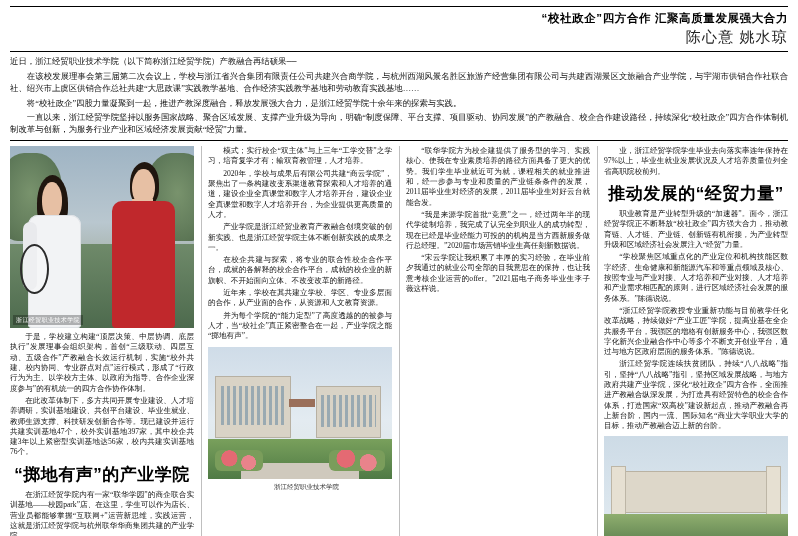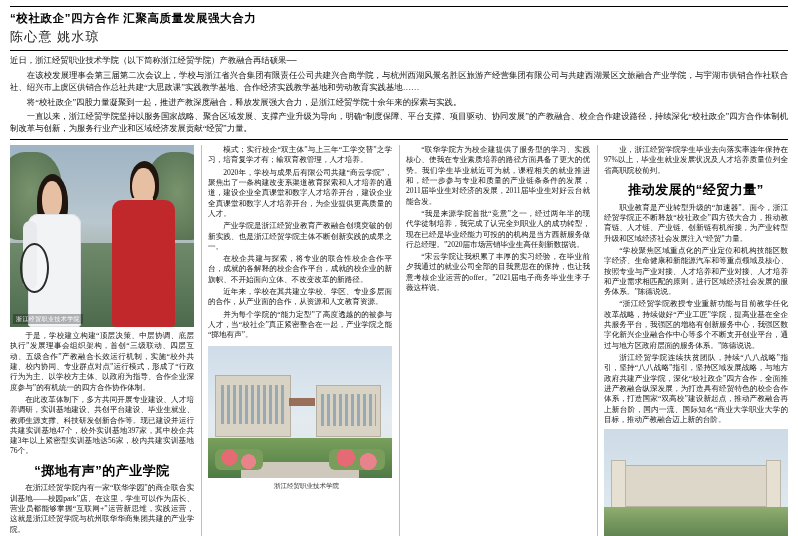--- a/index.html
+++ b/index.html
@@ -22,41 +22,41 @@
     padding: 6px 10px 6px 10px;
     background: #fff;
   }
   .rule-top {
     border-top: 1px solid #000;
     margin: 0 0 4px 0;
     height: 0;
   }
   
   .shoulder {
-    text-align: left;
+    text-align: right;
     font-family: "Liberation Sans", "DejaVu Sans", sans-serif;
     font-weight: bold;
     font-size: 11.5px;
     letter-spacing: 0.6px;
     color: #000;
     margin: 2px 0 2px 0;
   }
   .headline {
     text-align: center;
     font-family: "Liberation Sans", "DejaVu Sans", sans-serif;
     font-weight: bold;
     font-size: 27px;
     letter-spacing: 1px;
     line-height: 1.12;
     color: #000;
     margin: 1px 0 3px 0;
   }
   .byline {
-    text-align: left;
-    font-size: 13px;
+    text-align: right;
+    font-size: 15px;
     color: #222;
     letter-spacing: 1.2px;
     margin-bottom: 4px;
   }
   .rule-under-head {
     border-top: 1px solid #000;
     margin: 2px 0 5px 0;
     height: 0;
   }
   
@@ -87,21 +87,21 @@
     line-height: 1.36;
     text-align: justify;
     color: #141414;
     overflow: hidden;
   }
   .col p { margin: 0 0 2px 0; text-indent: 2em; }
   .col.sep { border-left: 1px solid #bfbfbf; padding-left: 6px; }
   .subhead {
     font-family: "Liberation Sans", "DejaVu Sans", sans-serif;
     font-weight: bold;
-    font-size: 13px;
+    font-size: 17px;
     letter-spacing: 0.5px;
     text-align: center;
     margin: 5px 0 4px 0;
     text-indent: 0;
     color: #000;
   }
   
   .photo {
     position: relative;
     width: 100%;

